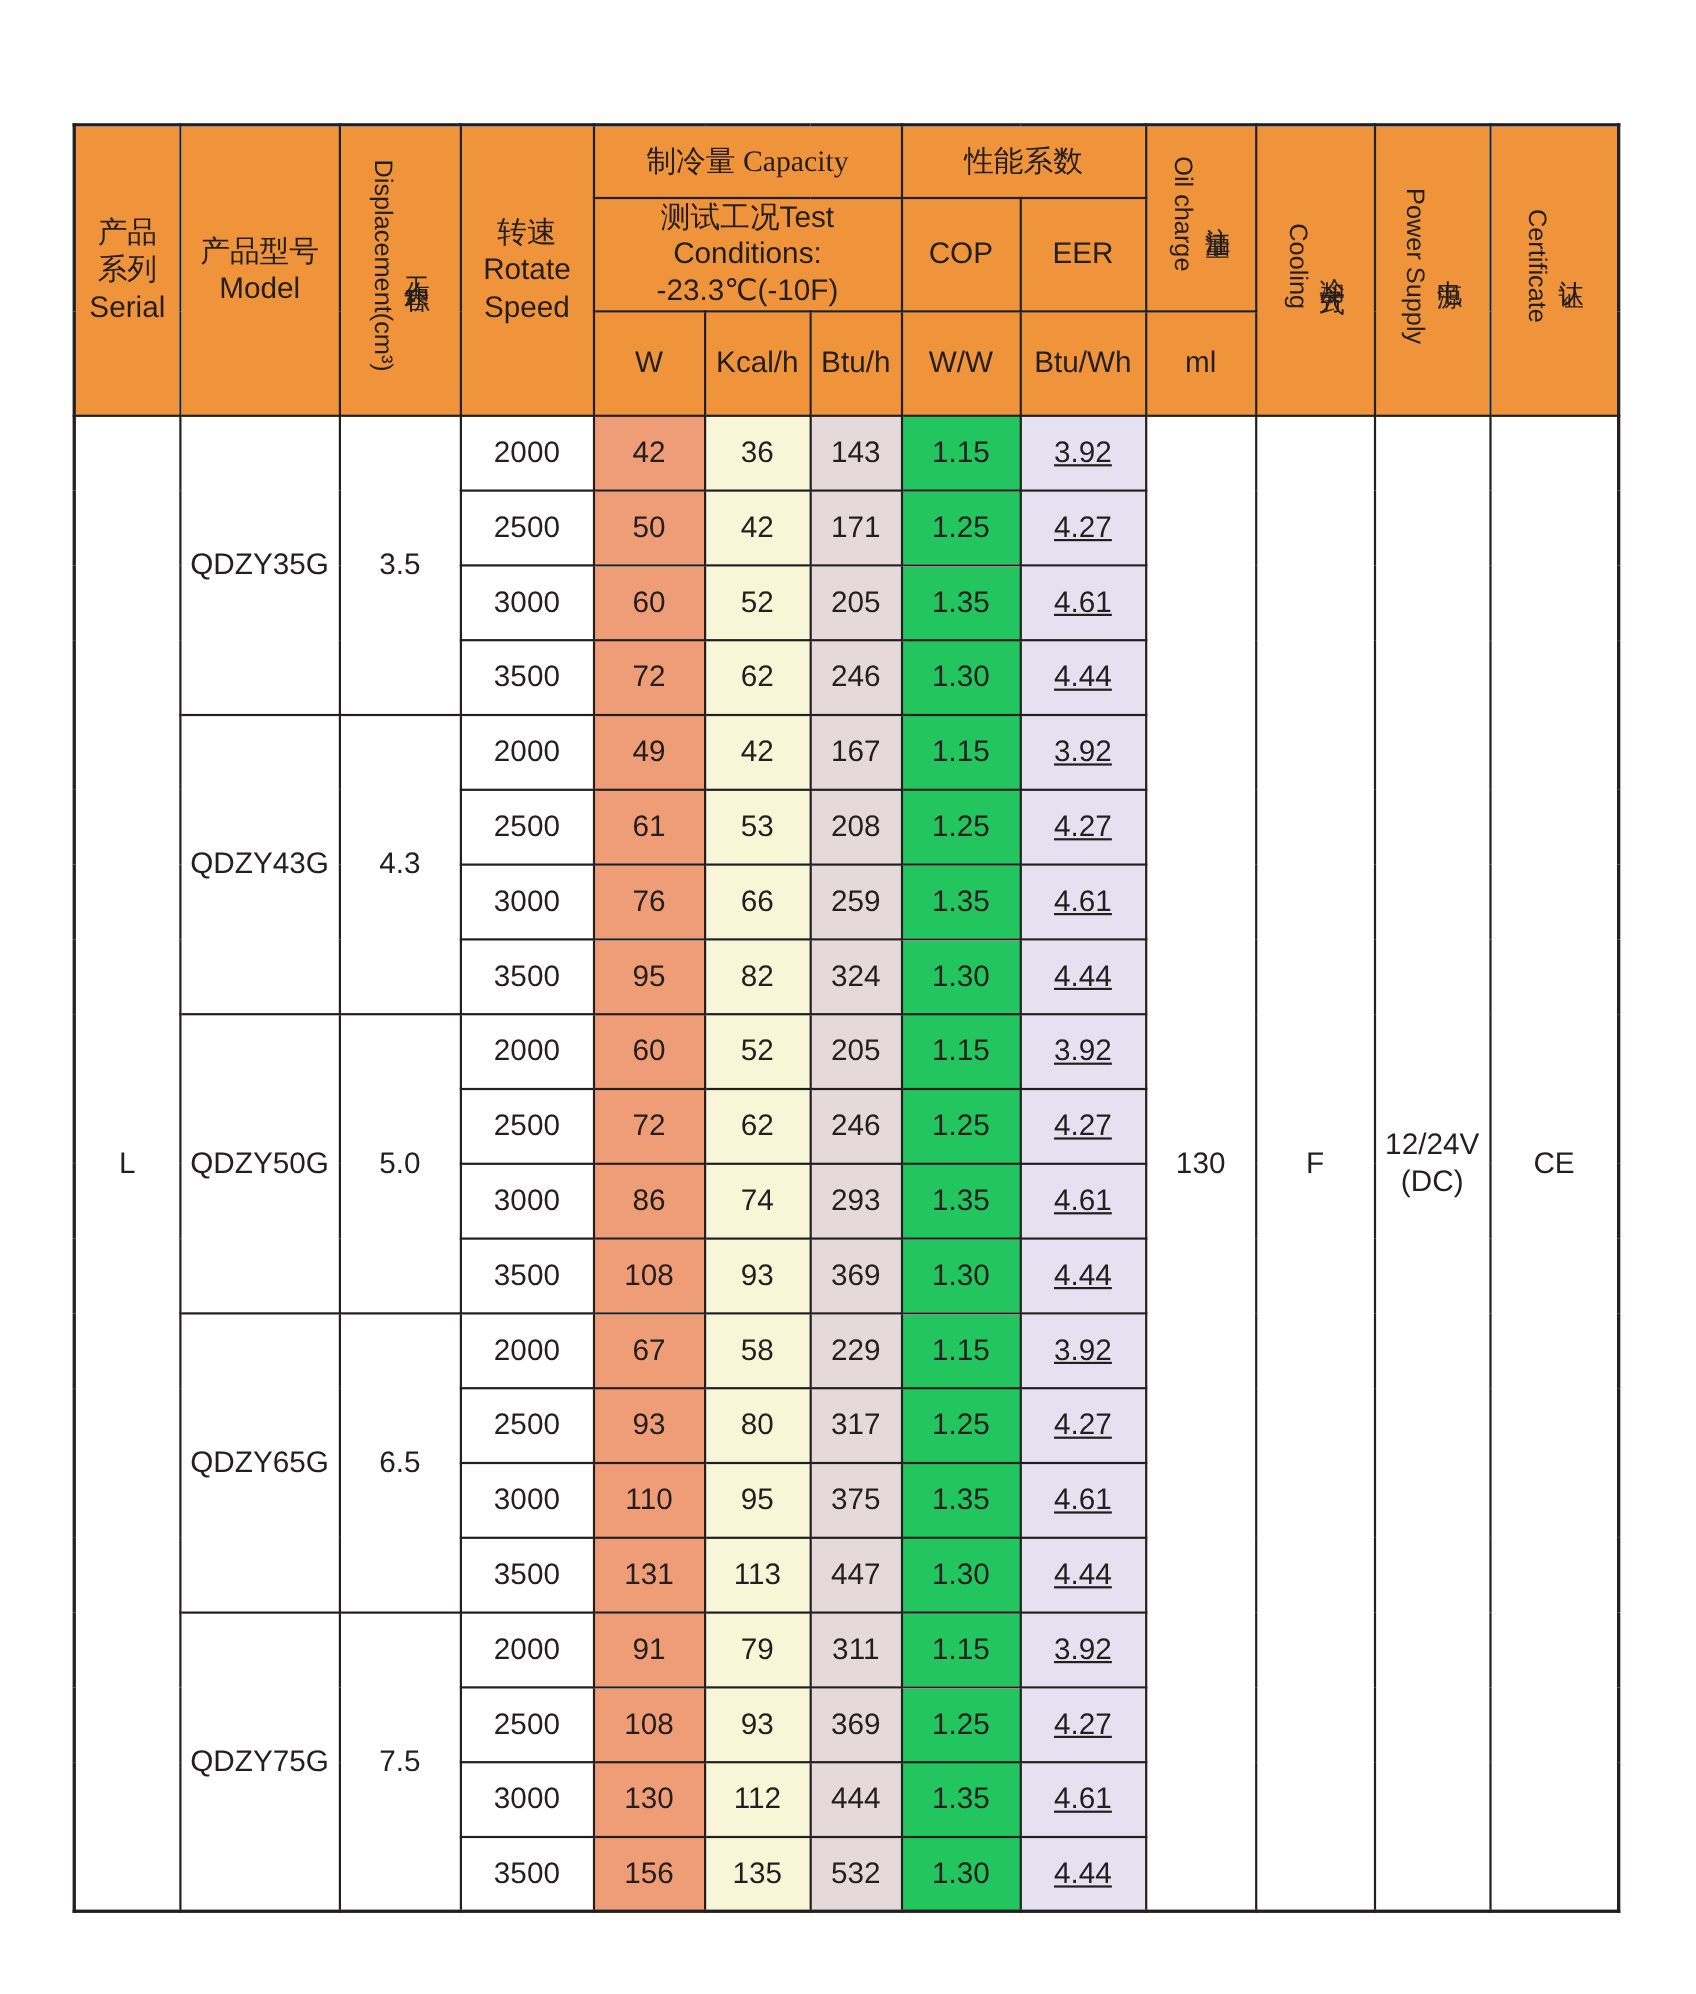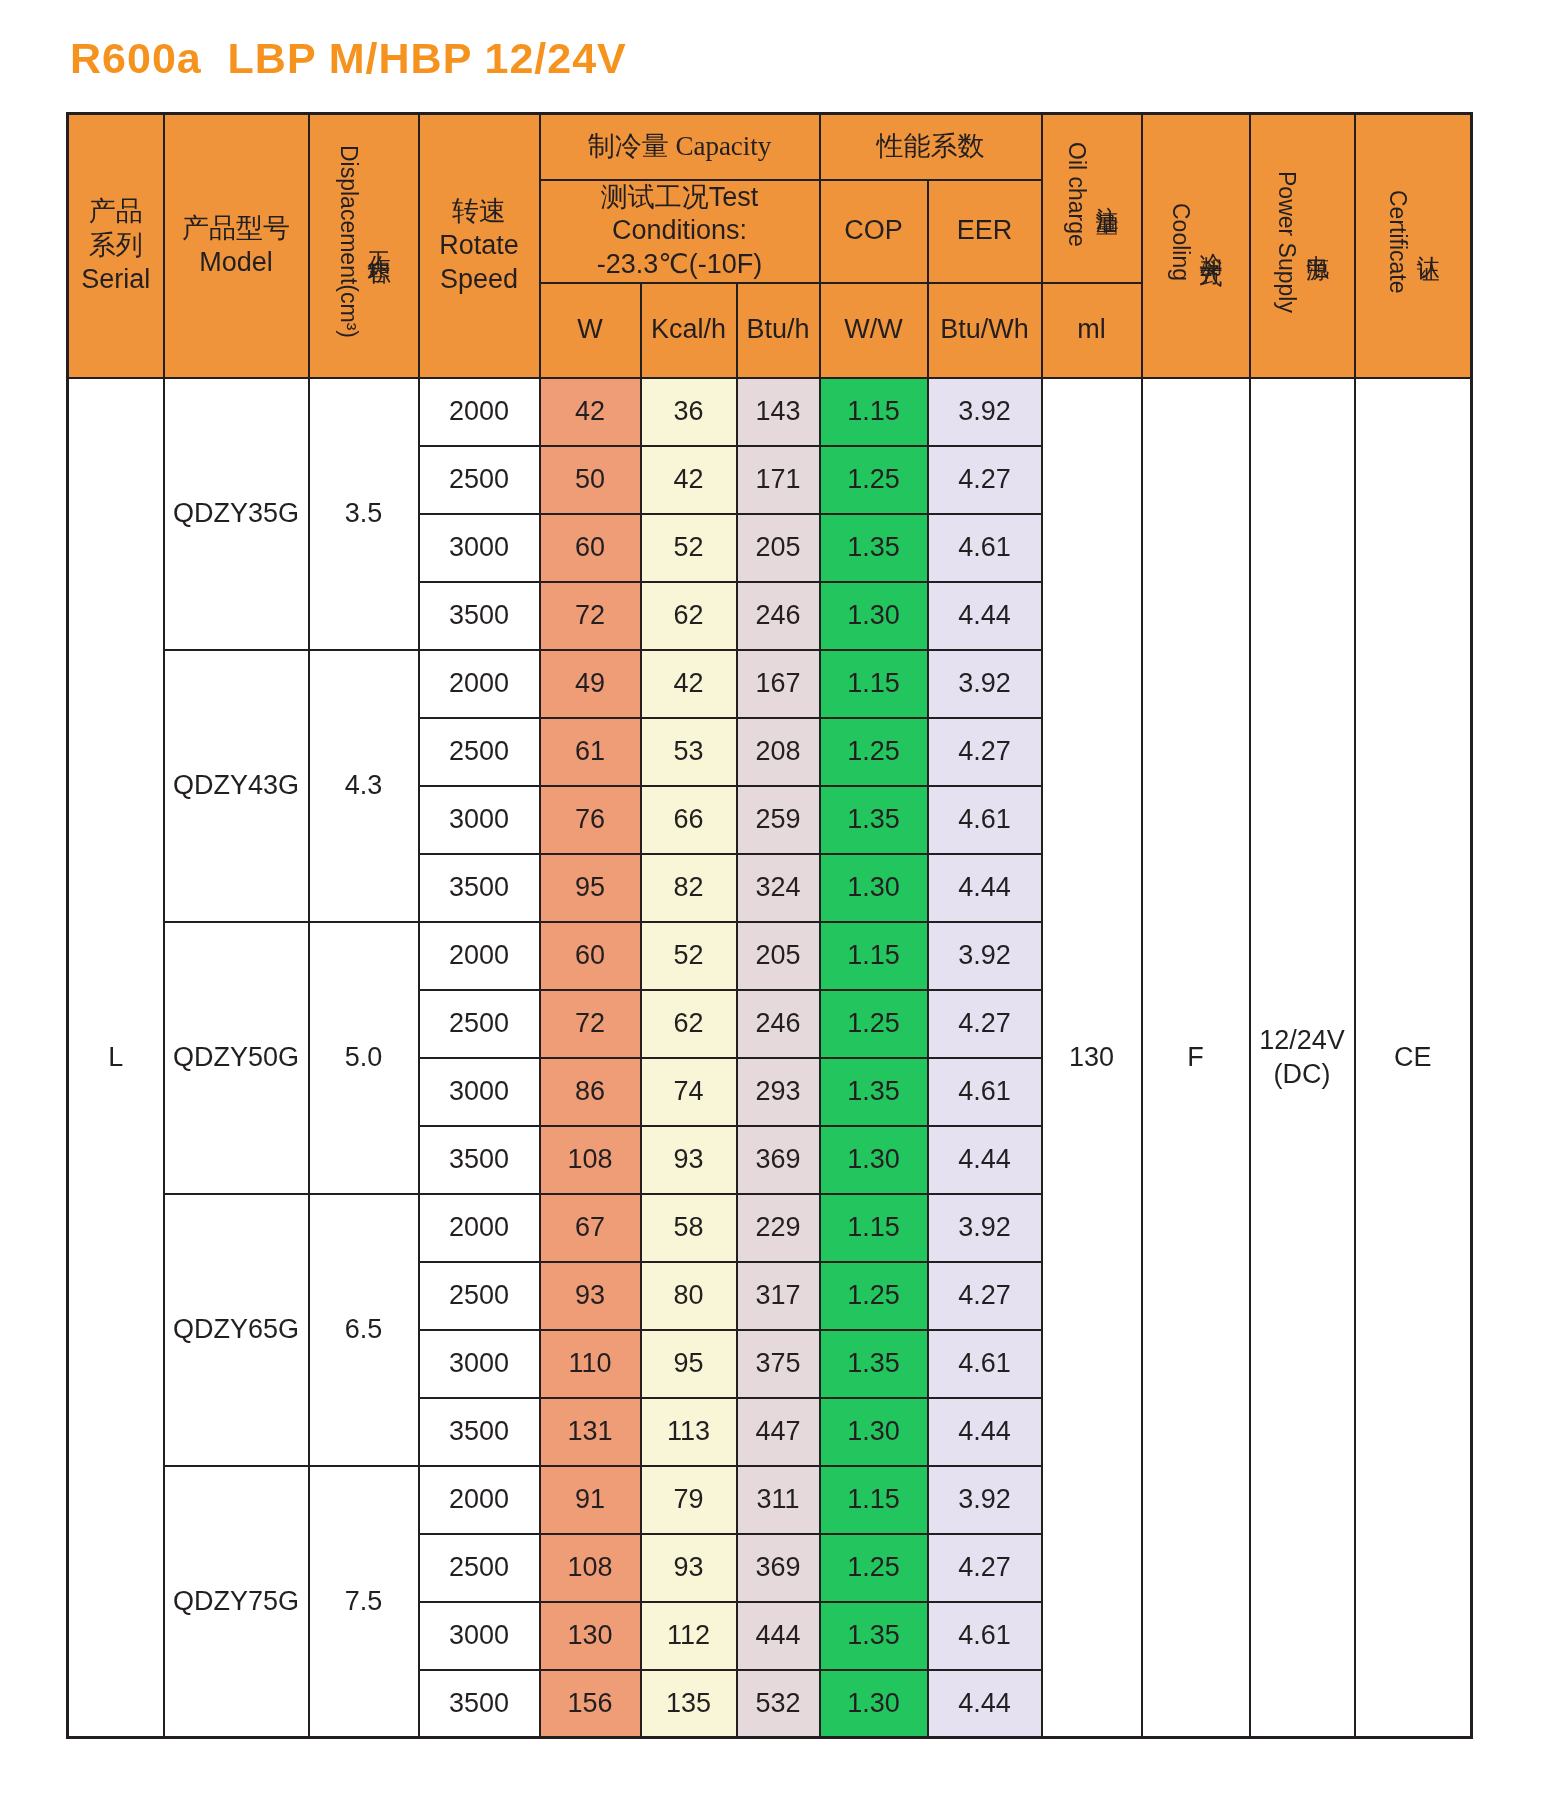--- a/index.html
+++ b/index.html
@@ -42,30 +42,29 @@
     display:inline-block;
     font-size:23px;line-height:1.35;
   }
   .vert .vzh{letter-spacing:4px;text-align:center;}
   .vert .ven{letter-spacing:0;text-align:center;}
   
   .col-w{background:#EE9D77;}
   .col-kcal{background:#F8F6D7;margin-top:48px;}
   .col-btu{background:#E6D9DB;margin-left:23px;}
   .col-cop{background:#22c55e;}
-  .col-eer{background:#E5E1F1;}
+  .col-eer{background:#E5E1F1;text-decoration:underline;}
   .col-serial,.col-model,.col-disp,.col-speed,
   .col-oil,.col-cooling,.col-power,.col-cert{background:#ffffff;}
 </style>
 </head>
 <body>
 
 <div class="page">
 
-  <h1 class="title">R600a  LBP M/HBP 12/24V</h1>
 
   <table class="spec">
     <colgroup>
       <col style="width:96px">
         <col style="width:145px">
         <col style="width:110px">
       <col style="width:121px">
         <col style="width:101px">
         <col style="width:96px">
       <col style="width:83px">

